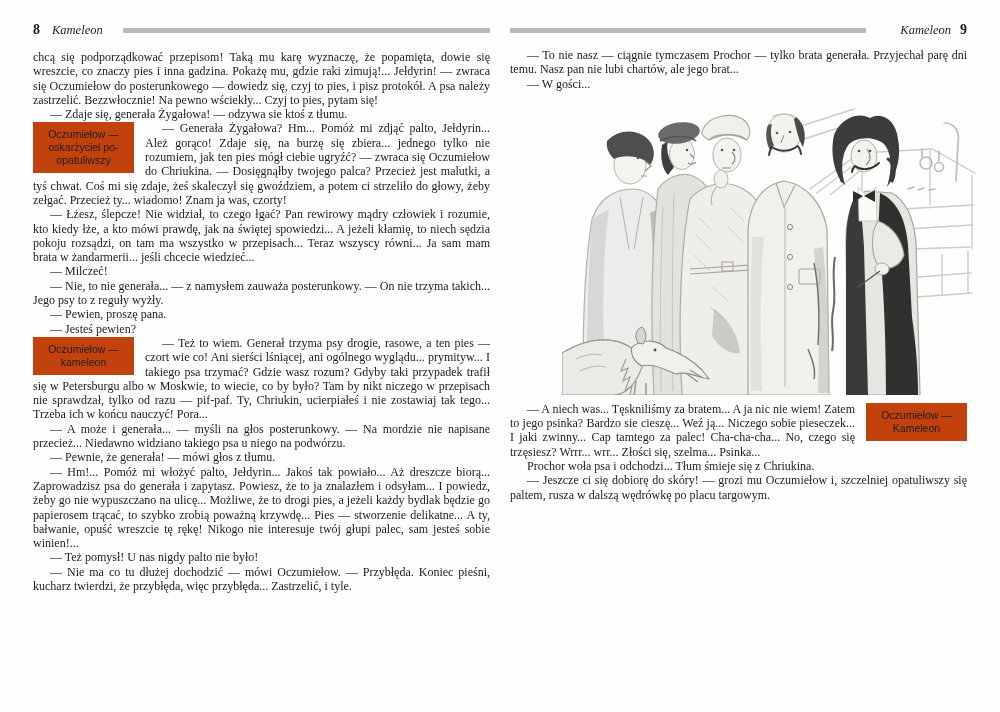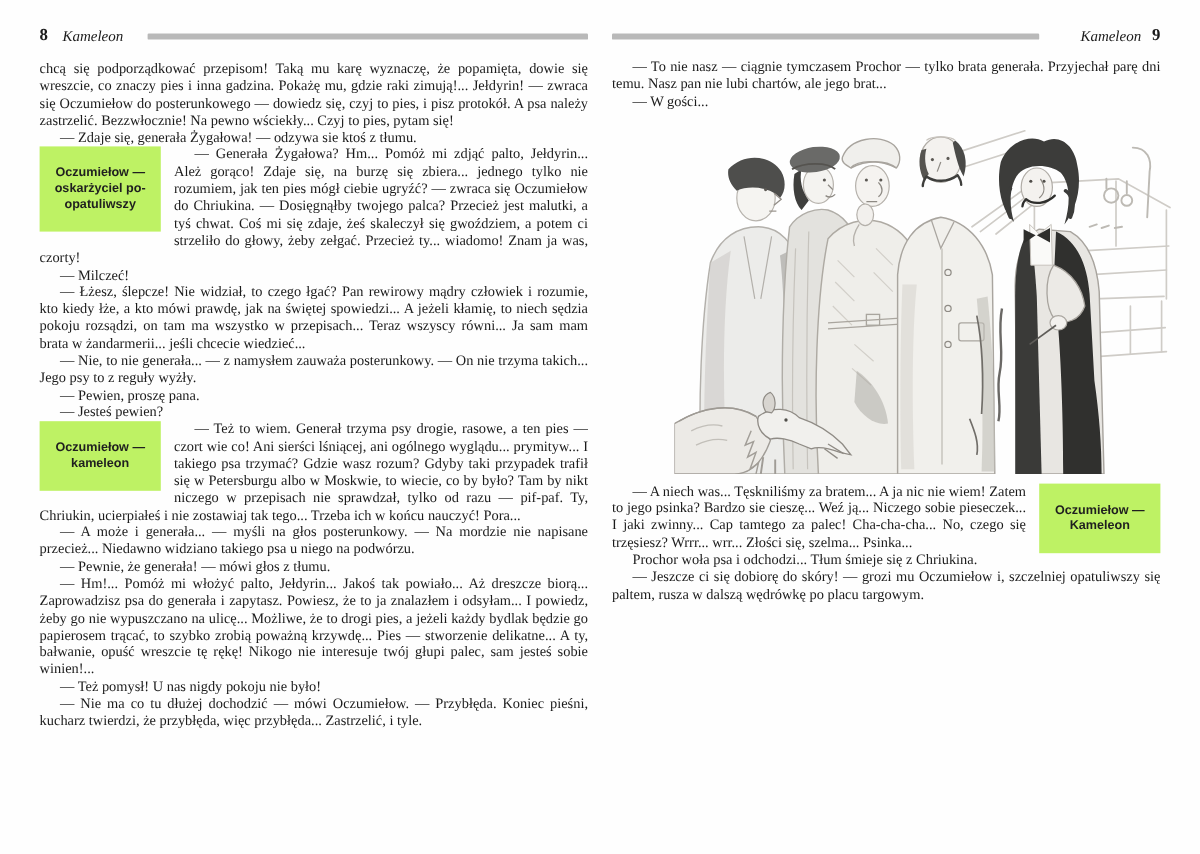--- a/index.html
+++ b/index.html
@@ -12,22 +12,22 @@
   .pgnum{font-weight:bold;font-size:14px;line-height:16px;}
   .runtitle{font-style:italic;font-size:12.5px;line-height:16px;}
   .page-left .pgnum{margin-right:12px;}
   .page-left .rule{margin-left:20px;}
   .page-right .rule{margin-right:34px;}
   .page-right .runtitle{margin-right:9px;}
   .rule{flex:1;height:5px;background:#b9b9b9;border-radius:1px;}
   .body{font-size:12px;line-height:14.3px;text-align:justify;}
   .body p{margin:0;text-indent:17px;}
   .body p.noindent{text-indent:0;margin-top:12px;}
-  .mnote{background:#bef264;width:93px;padding:16px 4px;text-align:center;
-         font-family:"Liberation Sans", sans-serif;font-weight:bold;font-size:10.5px;
+  .mnote{background:#c2410c;width:93px;padding:6px 4px;text-align:center;
+         font-family:"Liberation Sans", sans-serif;font-weight:normal;font-size:10.5px;
          line-height:13px;color:#1f1f1f;}
   .mnote span{display:block;}
   .mnote.fl{float:left;margin:1px 11px 2px 0;}
   .mnote.fr{float:right;margin:1px 0 2px 11px;}
   .illus{margin:6px 0 7px 52px;width:415px;height:298px;}
   .clear{clear:both;}
 </style>
 </head>
 <body>
 
@@ -42,35 +42,35 @@
     <div class="body">
       <p class="noindent">chcą się podporządkować przepisom! Taką mu karę wyznaczę, że popamięta, dowie się wreszcie, co znaczy pies i inna gadzina. Pokażę mu, gdzie raki zimują!... Jełdyrin! — zwraca się Oczumiełow do posterunkowego — dowiedz się, czyj to pies, i pisz protokół. A psa należy zastrzelić. Bezzwłocznie! Na pewno wściekły... Czyj to pies, pytam się!</p>
       <p>— Zdaje się, generała Żygałowa! — odzywa sie ktoś z tłumu.</p>
 
       <div class="mnote fl">
         <span>Oczumiełow —</span>
         <span>oskarżyciel po-</span>
         <span>opatuliwszy</span>
       </div>
       <p>— Generała Żygałowa? Hm... Pomóż mi zdjąć palto, Jełdyrin... Ależ gorąco! Zdaje się, na burzę się zbiera... jednego tylko nie rozumiem, jak ten pies mógł ciebie ugryźć? — zwraca się Oczumiełow do Chriukina. — Dosięgnąłby twojego palca? Przecież jest malutki, a tyś chwat. Coś mi się zdaje, żeś skaleczył się gwoździem, a potem ci strzeliło do głowy, żeby zełgać. Przecież ty... wiadomo! Znam ja was, czorty!</p>
+      <p>— Łżesz, ślepcze! Nie widział, to czego łgać? Pan rewirowy mądry człowiek i rozumie, kto kiedy łże, a kto mówi prawdę, jak na świętej spowiedzi... A jeżeli kłamię, to niech sędzia pokoju rozsądzi, on tam ma wszystko w przepisach... Teraz wszyscy równi... Ja sam mam brata w żandarmerii... jeśli chcecie wiedzieć...</p>
       <p>— Milczeć!</p>
-      <p>— Łżesz, ślepcze! Nie widział, to czego łgać? Pan rewirowy mądry człowiek i rozumie, kto kiedy łże, a kto mówi prawdę, jak na świętej spowiedzi... A jeżeli kłamię, to niech sędzia pokoju rozsądzi, on tam ma wszystko w przepisach... Teraz wszyscy równi... Ja sam mam brata w żandarmerii... jeśli chcecie wiedzieć...</p>
       <p>— Nie, to nie generała... — z namysłem zauważa posterunkowy. — On nie trzyma takich... Jego psy to z reguły wyżły.</p>
       <p>— Pewien, proszę pana.</p>
       <p>— Jesteś pewien?</p>
 
       <div class="mnote fl">
         <span>Oczumiełow —</span>
         <span>kameleon</span>
       </div>
       <p>— Też to wiem. Generał trzyma psy drogie, rasowe, a ten pies — czort wie co! Ani sierści lśniącej, ani ogólnego wyglądu... prymityw... I takiego psa trzymać? Gdzie wasz rozum? Gdyby taki przypadek trafił się w Petersburgu albo w Moskwie, to wiecie, co by było? Tam by nikt niczego w przepisach nie sprawdzał, tylko od razu — pif-paf. Ty, Chriukin, ucierpiałeś i nie zostawiaj tak tego... Trzeba ich w końcu nauczyć! Pora...</p>
       <p>— A może i generała... — myśli na głos posterunkowy. — Na mordzie nie napisane przecież... Niedawno widziano takiego psa u niego na podwórzu.</p>
       <p>— Pewnie, że generała! — mówi głos z tłumu.</p>
       <p>— Hm!... Pomóż mi włożyć palto, Jełdyrin... Jakoś tak powiało... Aż dreszcze biorą... Zaprowadzisz psa do generała i zapytasz. Powiesz, że to ja znalazłem i odsyłam... I powiedz, żeby go nie wypuszczano na ulicę... Możliwe, że to drogi pies, a jeżeli każdy bydlak będzie go papierosem trącać, to szybko zrobią poważną krzywdę... Pies — stworzenie delikatne... A ty, bałwanie, opuść wreszcie tę rękę! Nikogo nie interesuje twój głupi palec, sam jesteś sobie winien!...</p>
-      <p>— Też pomysł! U nas nigdy pokoju nie było!</p>
+      <p>— Też pomysł! U nas nigdy palto nie było!</p>
       <p>— Nie ma co tu dłużej dochodzić — mówi Oczumiełow. — Przybłęda. Koniec pieśni, kucharz twierdzi, że przybłęda, więc przybłęda... Zastrzelić, i tyle.</p>
       <div class="clear"></div>
     </div>
   </div>
 
   <div class="page page-right">
     <div class="pagehead">
       <div class="rule"></div>
       <span class="runtitle">Kameleon</span>
       <span class="pgnum">9</span>

